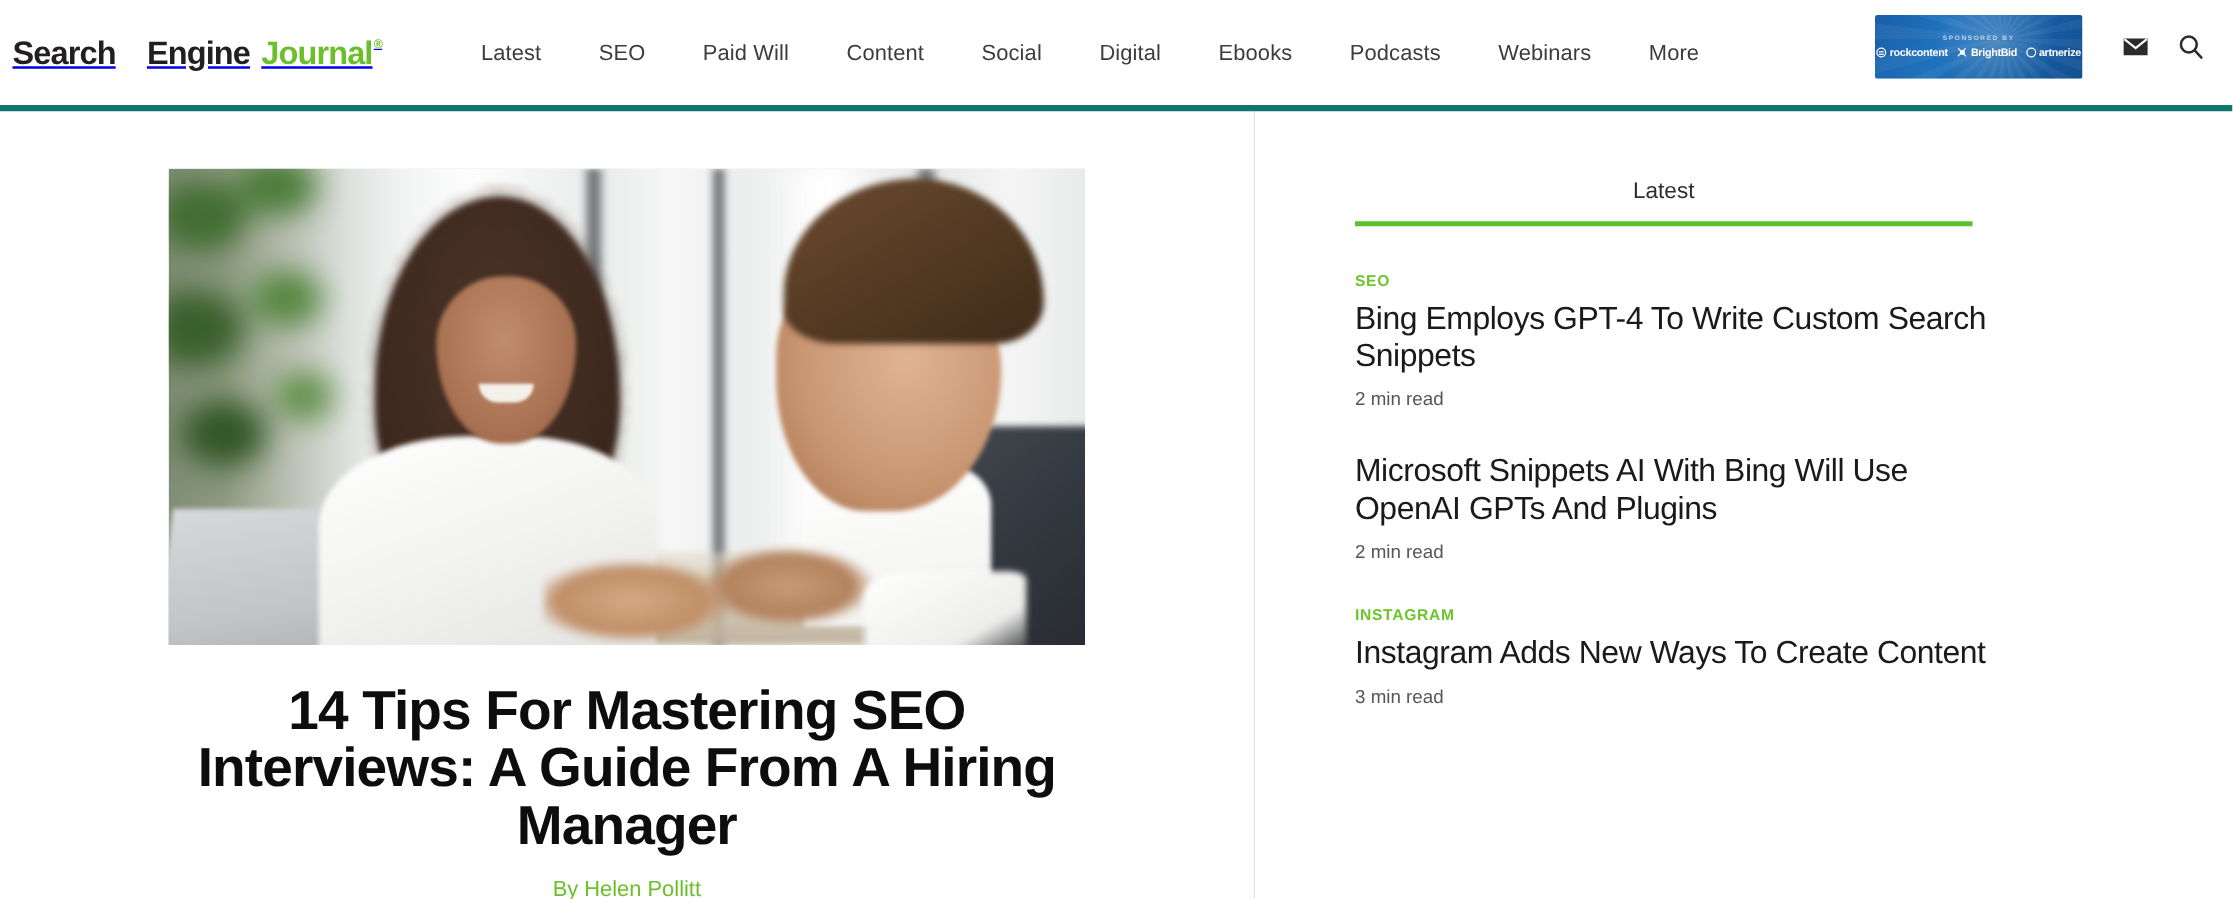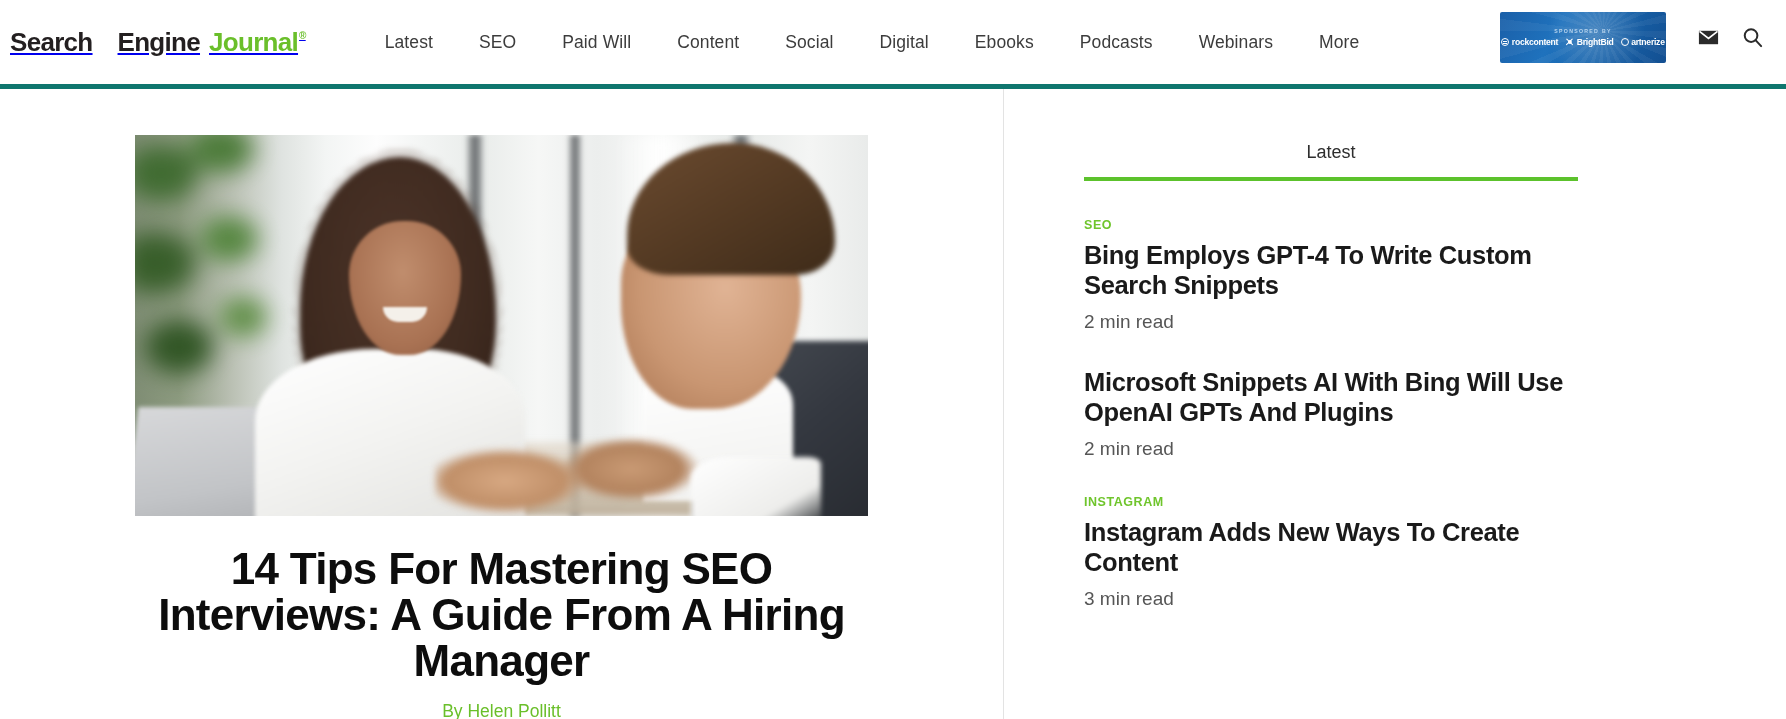--- a/index.html
+++ b/index.html
@@ -350,27 +350,27 @@
     font-size:12.5px;
     font-weight:700;
     letter-spacing:0.55px;
     color:#6fc52c;
     text-transform:uppercase;
     margin-bottom:9px;
   }
   .art-title {
     font-size:25.5px;
     line-height:1.16;
-    font-weight:700;
+    font-weight:400;
     color:#1a1a1a;
     letter-spacing:-0.35px;
     margin-bottom:11px;
   }
   .art-read {
-    font-size:19px;
+    font-size:15px;
     color:#565656;
   }
 </style>
 </head>
 <body>
 
 <div class="header">
 
   <a class="logo" href="#">
     <span class="logo-search">Search</span>

